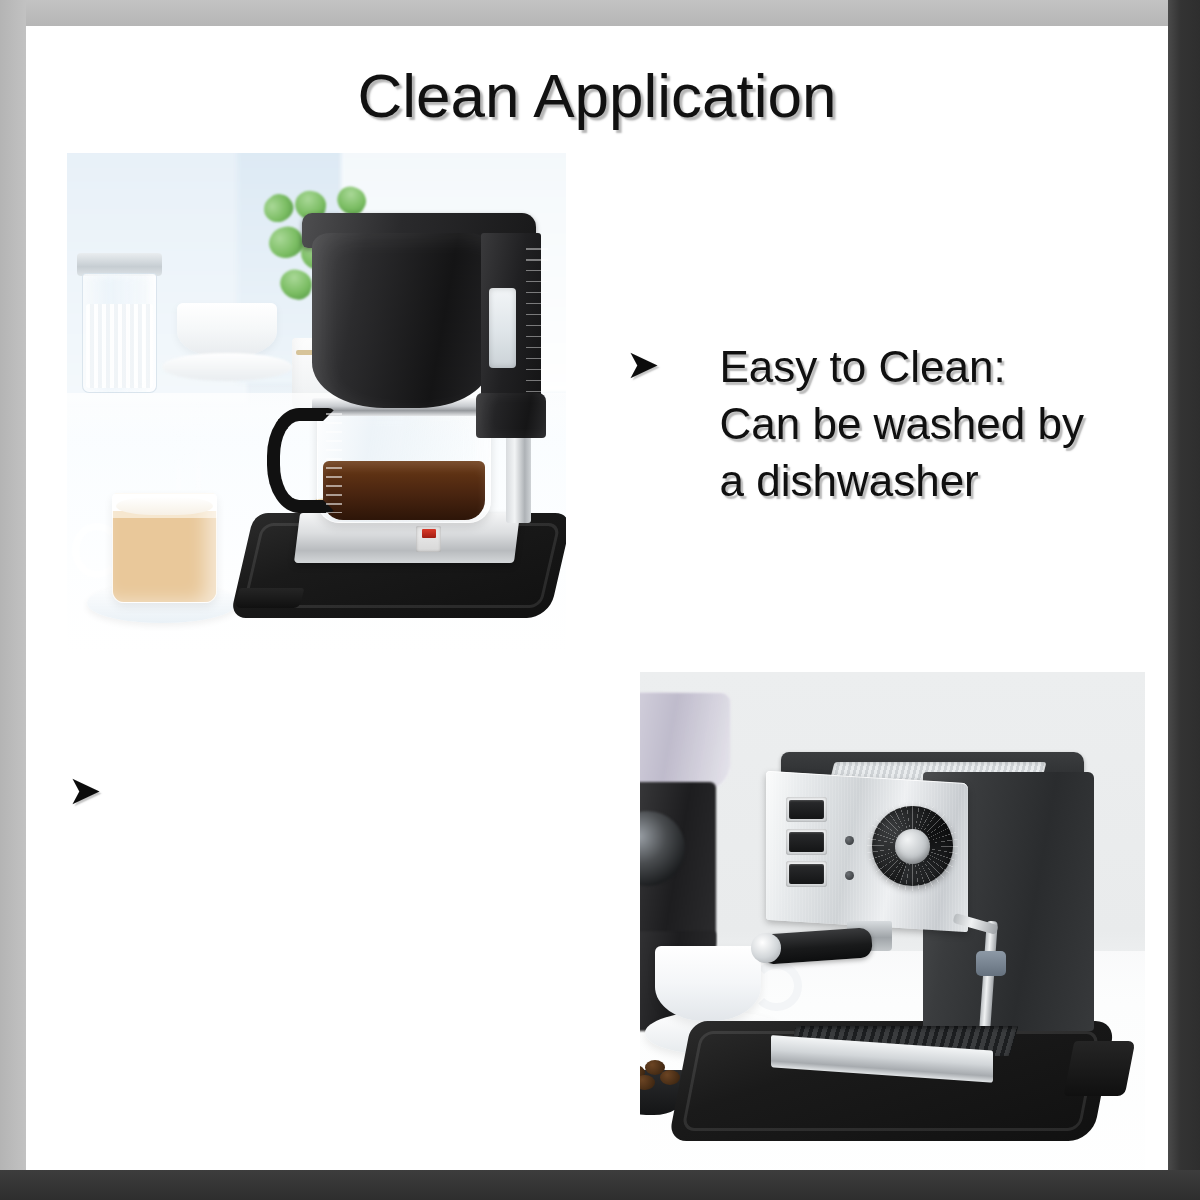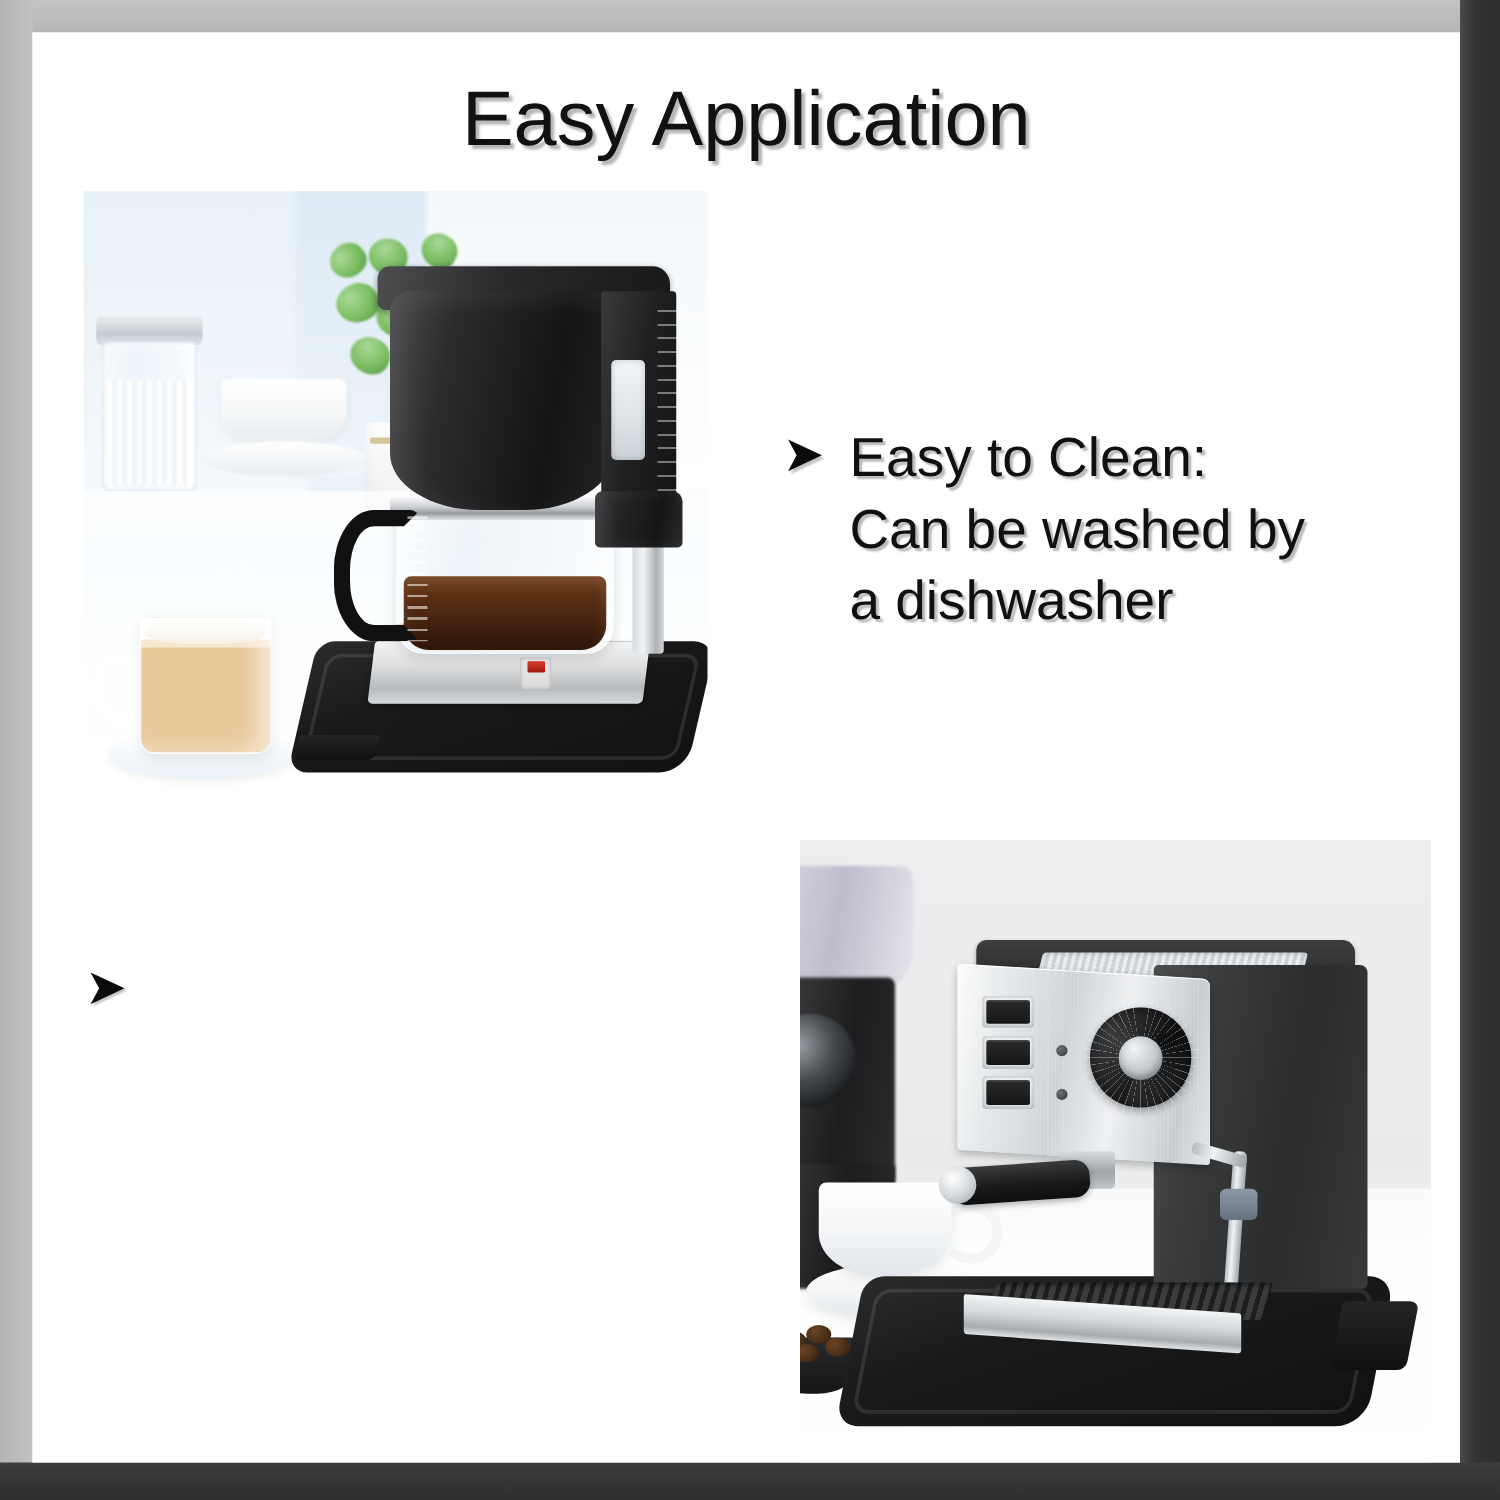--- a/index.html
+++ b/index.html
@@ -39,21 +39,21 @@
     flex:0 0 auto; font-size:40px; line-height:1.0; color:#0b0b0b;
     text-shadow:2px 2px 1.5px rgba(140,140,140,.5);
     margin-right:20px; margin-top:6px;
   }
   .bullet-text {
     font-size:44px; line-height:1.30; color:#101010; font-weight:400;
     text-shadow:2.5px 2.5px 1.5px rgba(130,130,130,.55);
     white-space:pre-line;
   }
   #bullet-clean { left:600px; top:312px; width:540px; }
-  #bullet-clean .bullet-text { width:450px; }
+  #bullet-clean .bullet-text { width:450px;margin-left:40px; }
   #bullet-suitable { left:42px; top:738px; width:600px; }
   #bullet-suitable .bullet-text { width:510px; }
 
   
   .photo { position:absolute; overflow:hidden; }
   #photo-coffee-maker { left:41px;  top:127px; width:499px; height:500px; }
   #photo-espresso     { left:614px; top:646px; width:505px; height:498px; }
 
   .scene { position:absolute; inset:0; }
 
@@ -256,21 +256,21 @@
 </head>
 <body>
 
 <div id="frame-top"></div>
 <div id="frame-left"></div>
 <div id="frame-right"></div>
 <div id="frame-bottom"></div>
 
 <div id="canvas">
 
-  <div id="title">Easy Application</div>
+  <div id="title">Clean Application</div>
 
   <div class="photo" id="photo-coffee-maker">
     <div class="scene kitchen-bg-a">
 
       <div class="pane" style="left:-4%;top:-4%;width:40%;height:54%;background:linear-gradient(180deg,#e7f0f8,#f4f9fc);"></div>
       <div class="pane" style="left:34%;top:-4%;width:22%;height:50%;background:linear-gradient(180deg,#dce9f4,#eef5fa);"></div>
       <div class="pane" style="left:55%;top:-4%;width:50%;height:52%;background:linear-gradient(180deg,#f3f8fb,#ffffff);"></div>
 
       <div class="leafy" style="left:39%;top:4%;width:26%;height:36%;">
         <i style="left:6%;top:30%;width:26%;height:17%;transform:rotate(-24deg);"></i>

